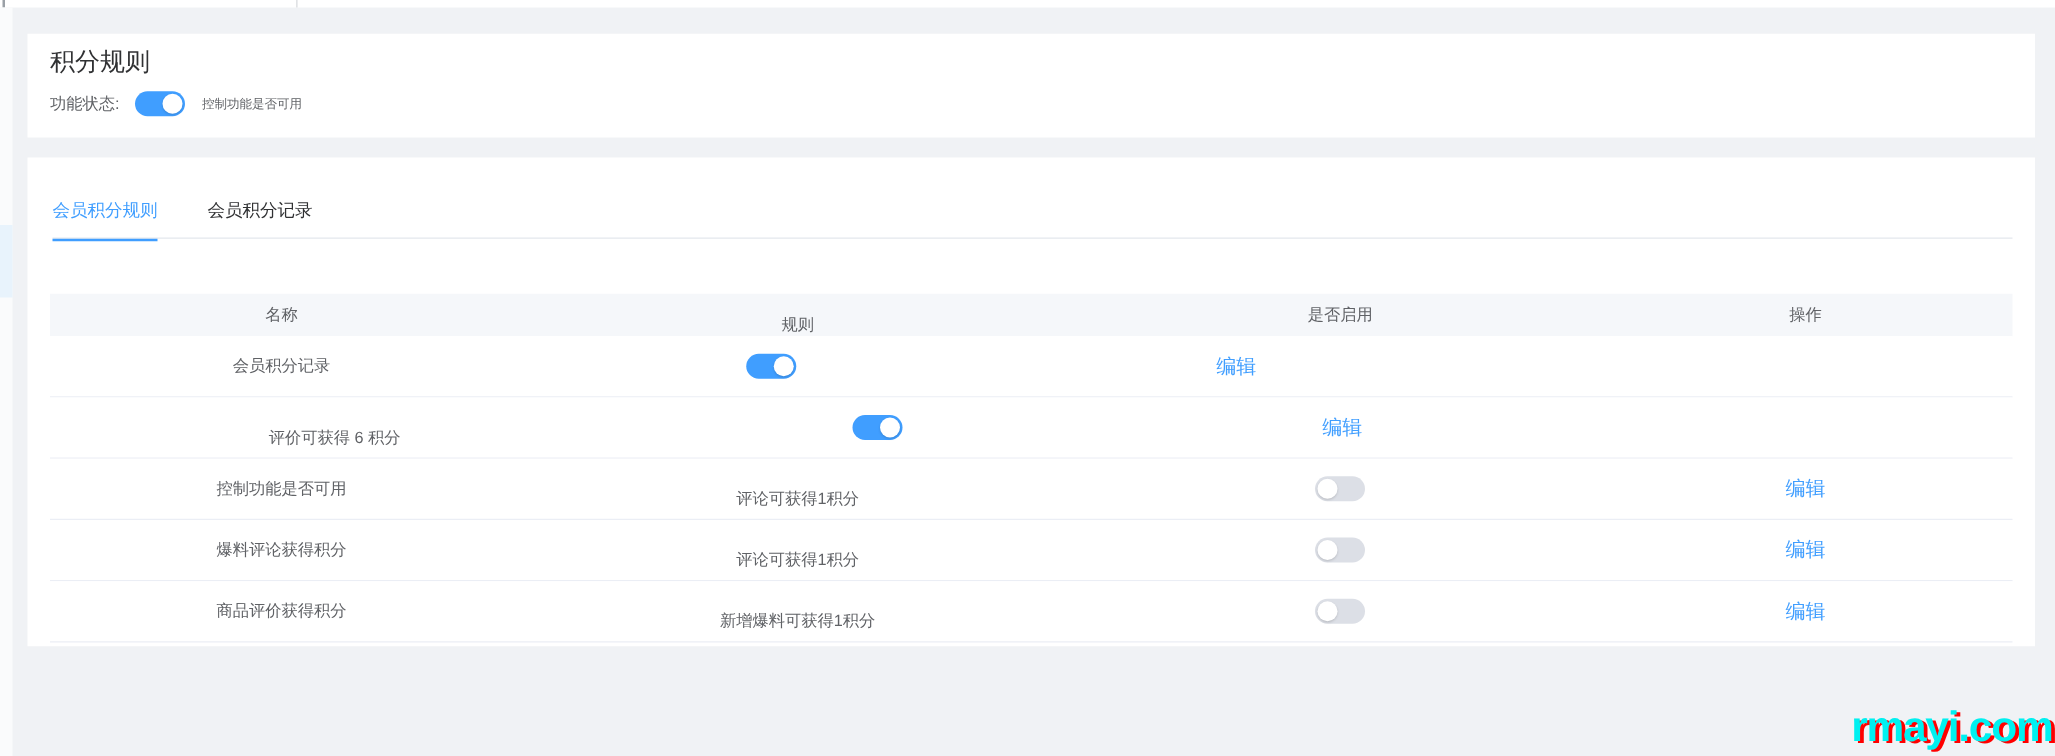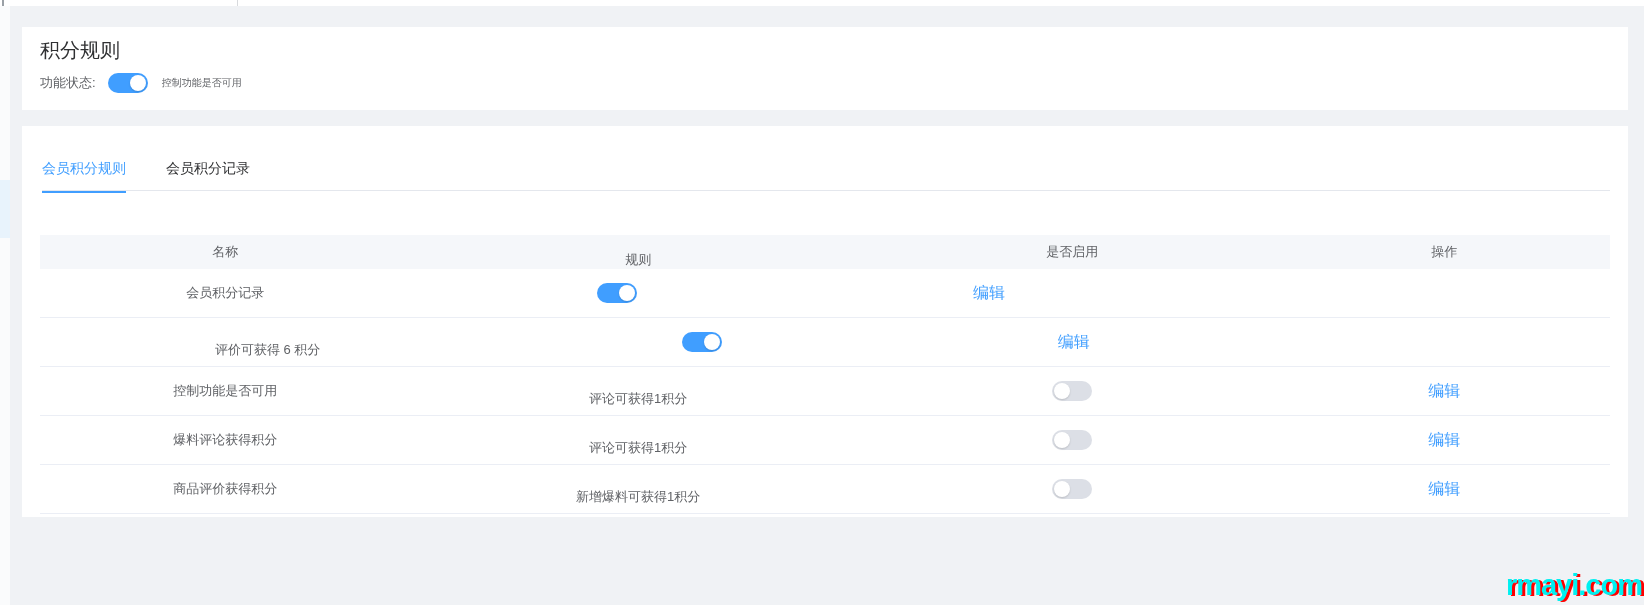--- a/index.html
+++ b/index.html
@@ -56,21 +56,21 @@
   .tr{display:flex;align-items:center;}
   .thead{background:var(--header-bg);height:34px;}
   .row{height:49px;border-bottom:1px solid var(--row-border);background:#fff;}
   .cell{font-size:13px;text-align:center;color:var(--text-body);}
   .c1{width:23.6%;} .c2{width:29%;margin-top:16px;} .c3{width:26.3%;} .c4{width:21.1%;}
   .edit-link{color:var(--accent);cursor:pointer;font-size:16px;}
 
   
   .watermark{
     position:absolute;right:2px;bottom:3px;
-    font-size:29px;font-weight:bold;letter-spacing:-1px;
+    font-size:34px;font-weight:bold;letter-spacing:-1px;
     color:var(--wm-fill,#00f0f0);
     text-shadow:3px 1px 0 var(--wm-shadow,#ff0000);
     font-family:"Liberation Sans","DejaVu Sans",sans-serif;
     z-index:5;
     margin-left:40px;
   }
 </style>
 </head>
 <body>
 

